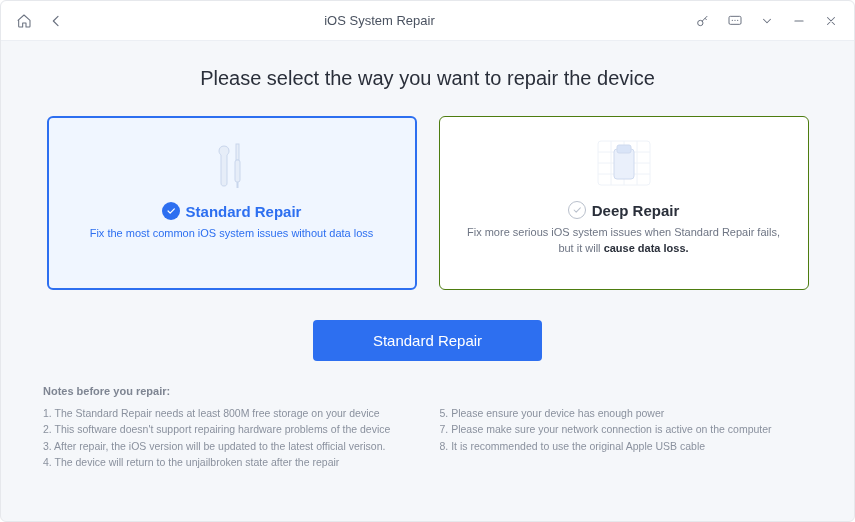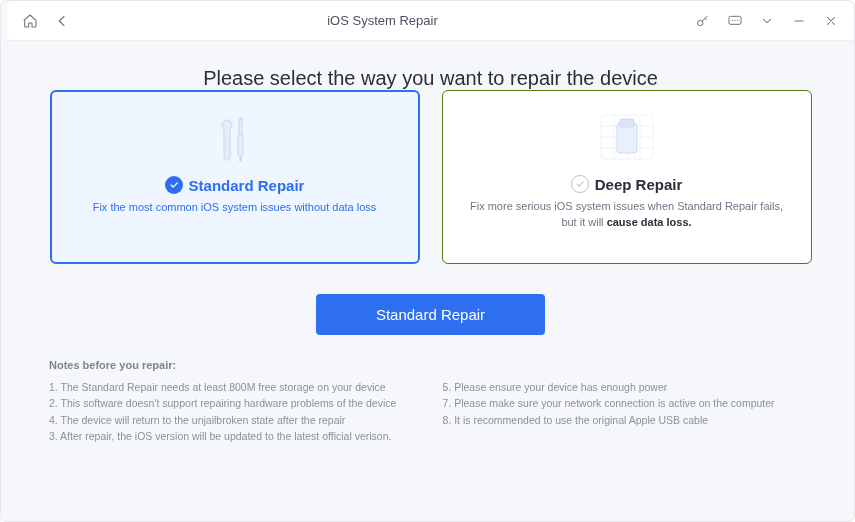--- a/index.html
+++ b/index.html
@@ -11,21 +11,20 @@
     overflow: hidden;
   }
   .window {
     width: 855px;
     height: 522px;
     border: 1px solid #e6e8ec;
     border-radius: 6px;
     background: #f5f7fa;
     display: flex;
     flex-direction: column;
-    padding-left: 6px;
   }
   .titlebar {
     height: 40px;
     background: #fff;
     border-bottom: 1px solid #eceff4;
     display: flex;
     align-items: center;
     padding: 0 14px;
     border-radius: 6px 6px 0 0;
   }
@@ -36,20 +35,21 @@
   .content {
     flex:1;
     padding: 26px 42px 18px;
     display:flex;
     flex-direction:column;
   }
   .headline {
     text-align:center;
     font-size:20px;
     color:#2a2f3a;
+    margin-bottom: 26px;
     font-weight:400;
   }
   .cards {
     display:flex;
     gap: 22px;
     justify-content:center;
   }
   .card {
     flex:1;
     max-width: 370px;
@@ -240,22 +240,22 @@
       <button class="primary-btn">Standard Repair</button>
     </div>
 
     <div class="notes">
       <div class="notes-title">Notes before you repair:</div>
       <div class="notes-cols">
         <div class="notes-col">
             <ol>
           <li data-num="1">The Standard Repair needs at least 800M free storage on your device</li>
           <li data-num="2">This software doesn't support repairing hardware problems of the device</li>
+          <li data-num="3">After repair, the iOS version will be updated to the latest official verison.</li>
           <li data-num="4">The device will return to the unjailbroken state after the repair</li>
-          <li data-num="3">After repair, the iOS version will be updated to the latest official verison.</li>
         </ol>
           </div>
         <div class="notes-col">
             <ol>
           <li data-num="5">Please ensure your device has enough power</li>
           <li data-num="7">Please make sure your network connection is active on the computer</li>
           <li data-num="8">It is recommended to use the original Apple USB cable</li>
         </ol>
           </div>
       </div>

